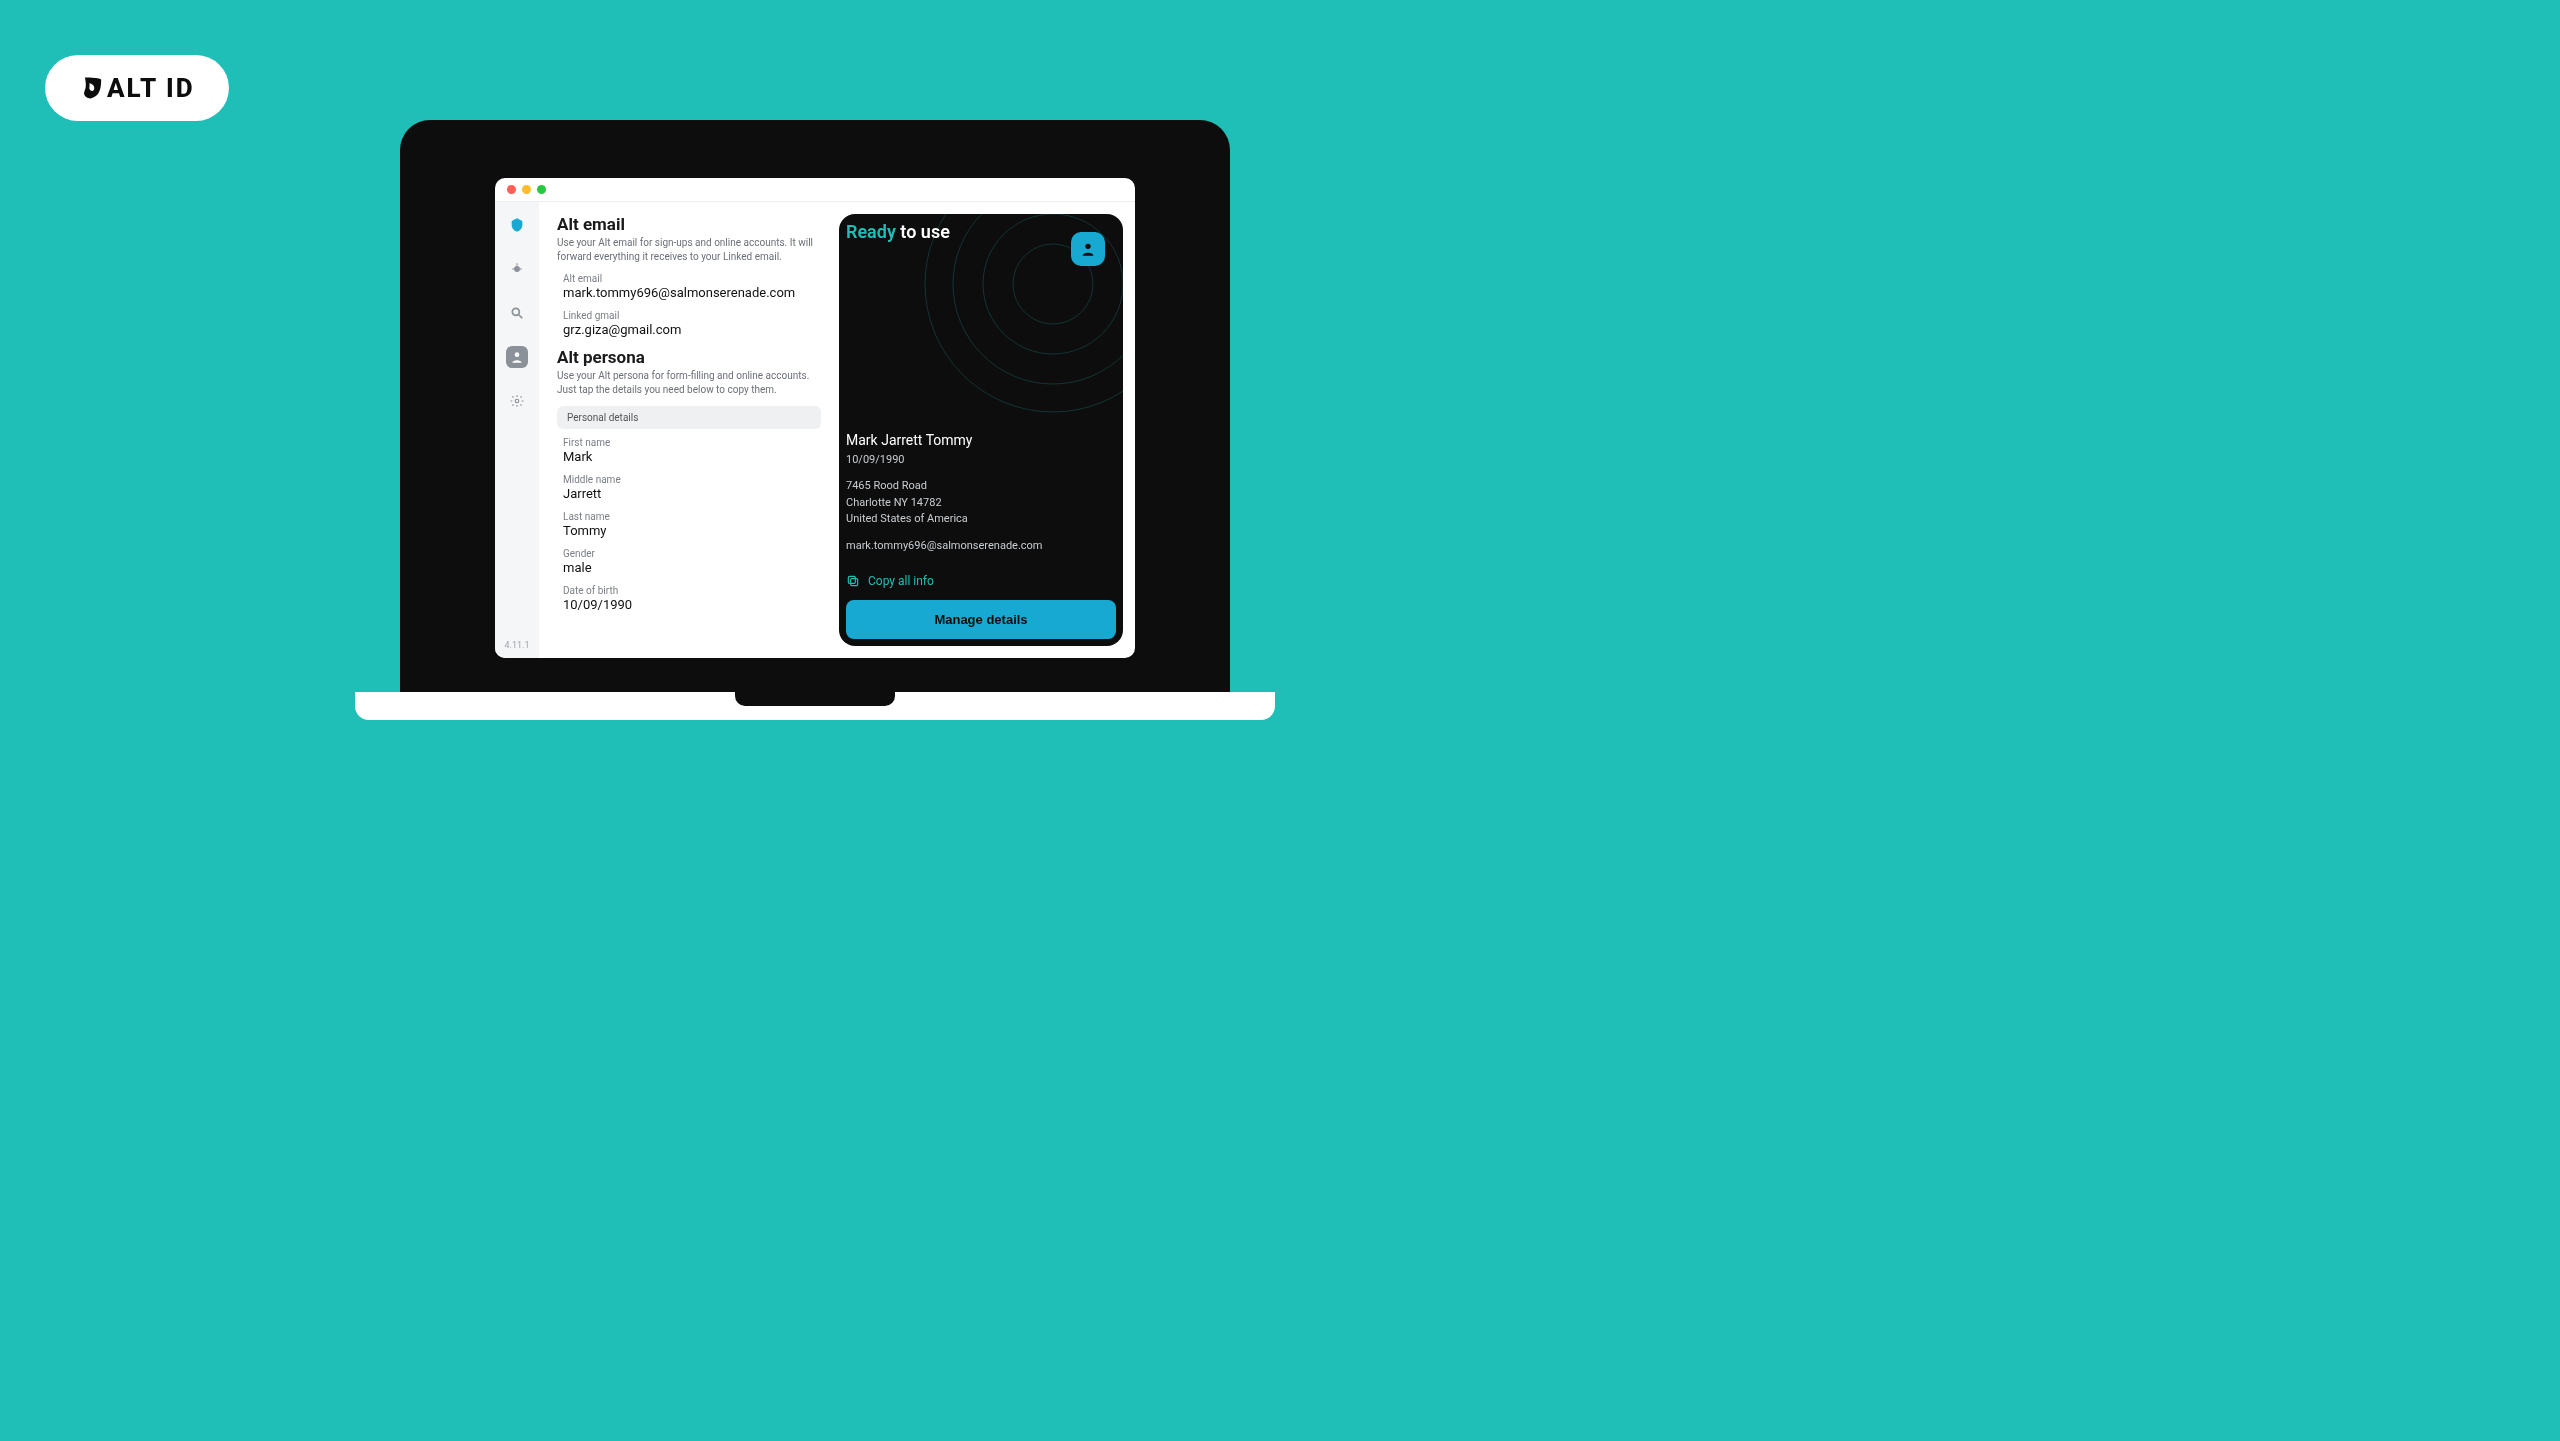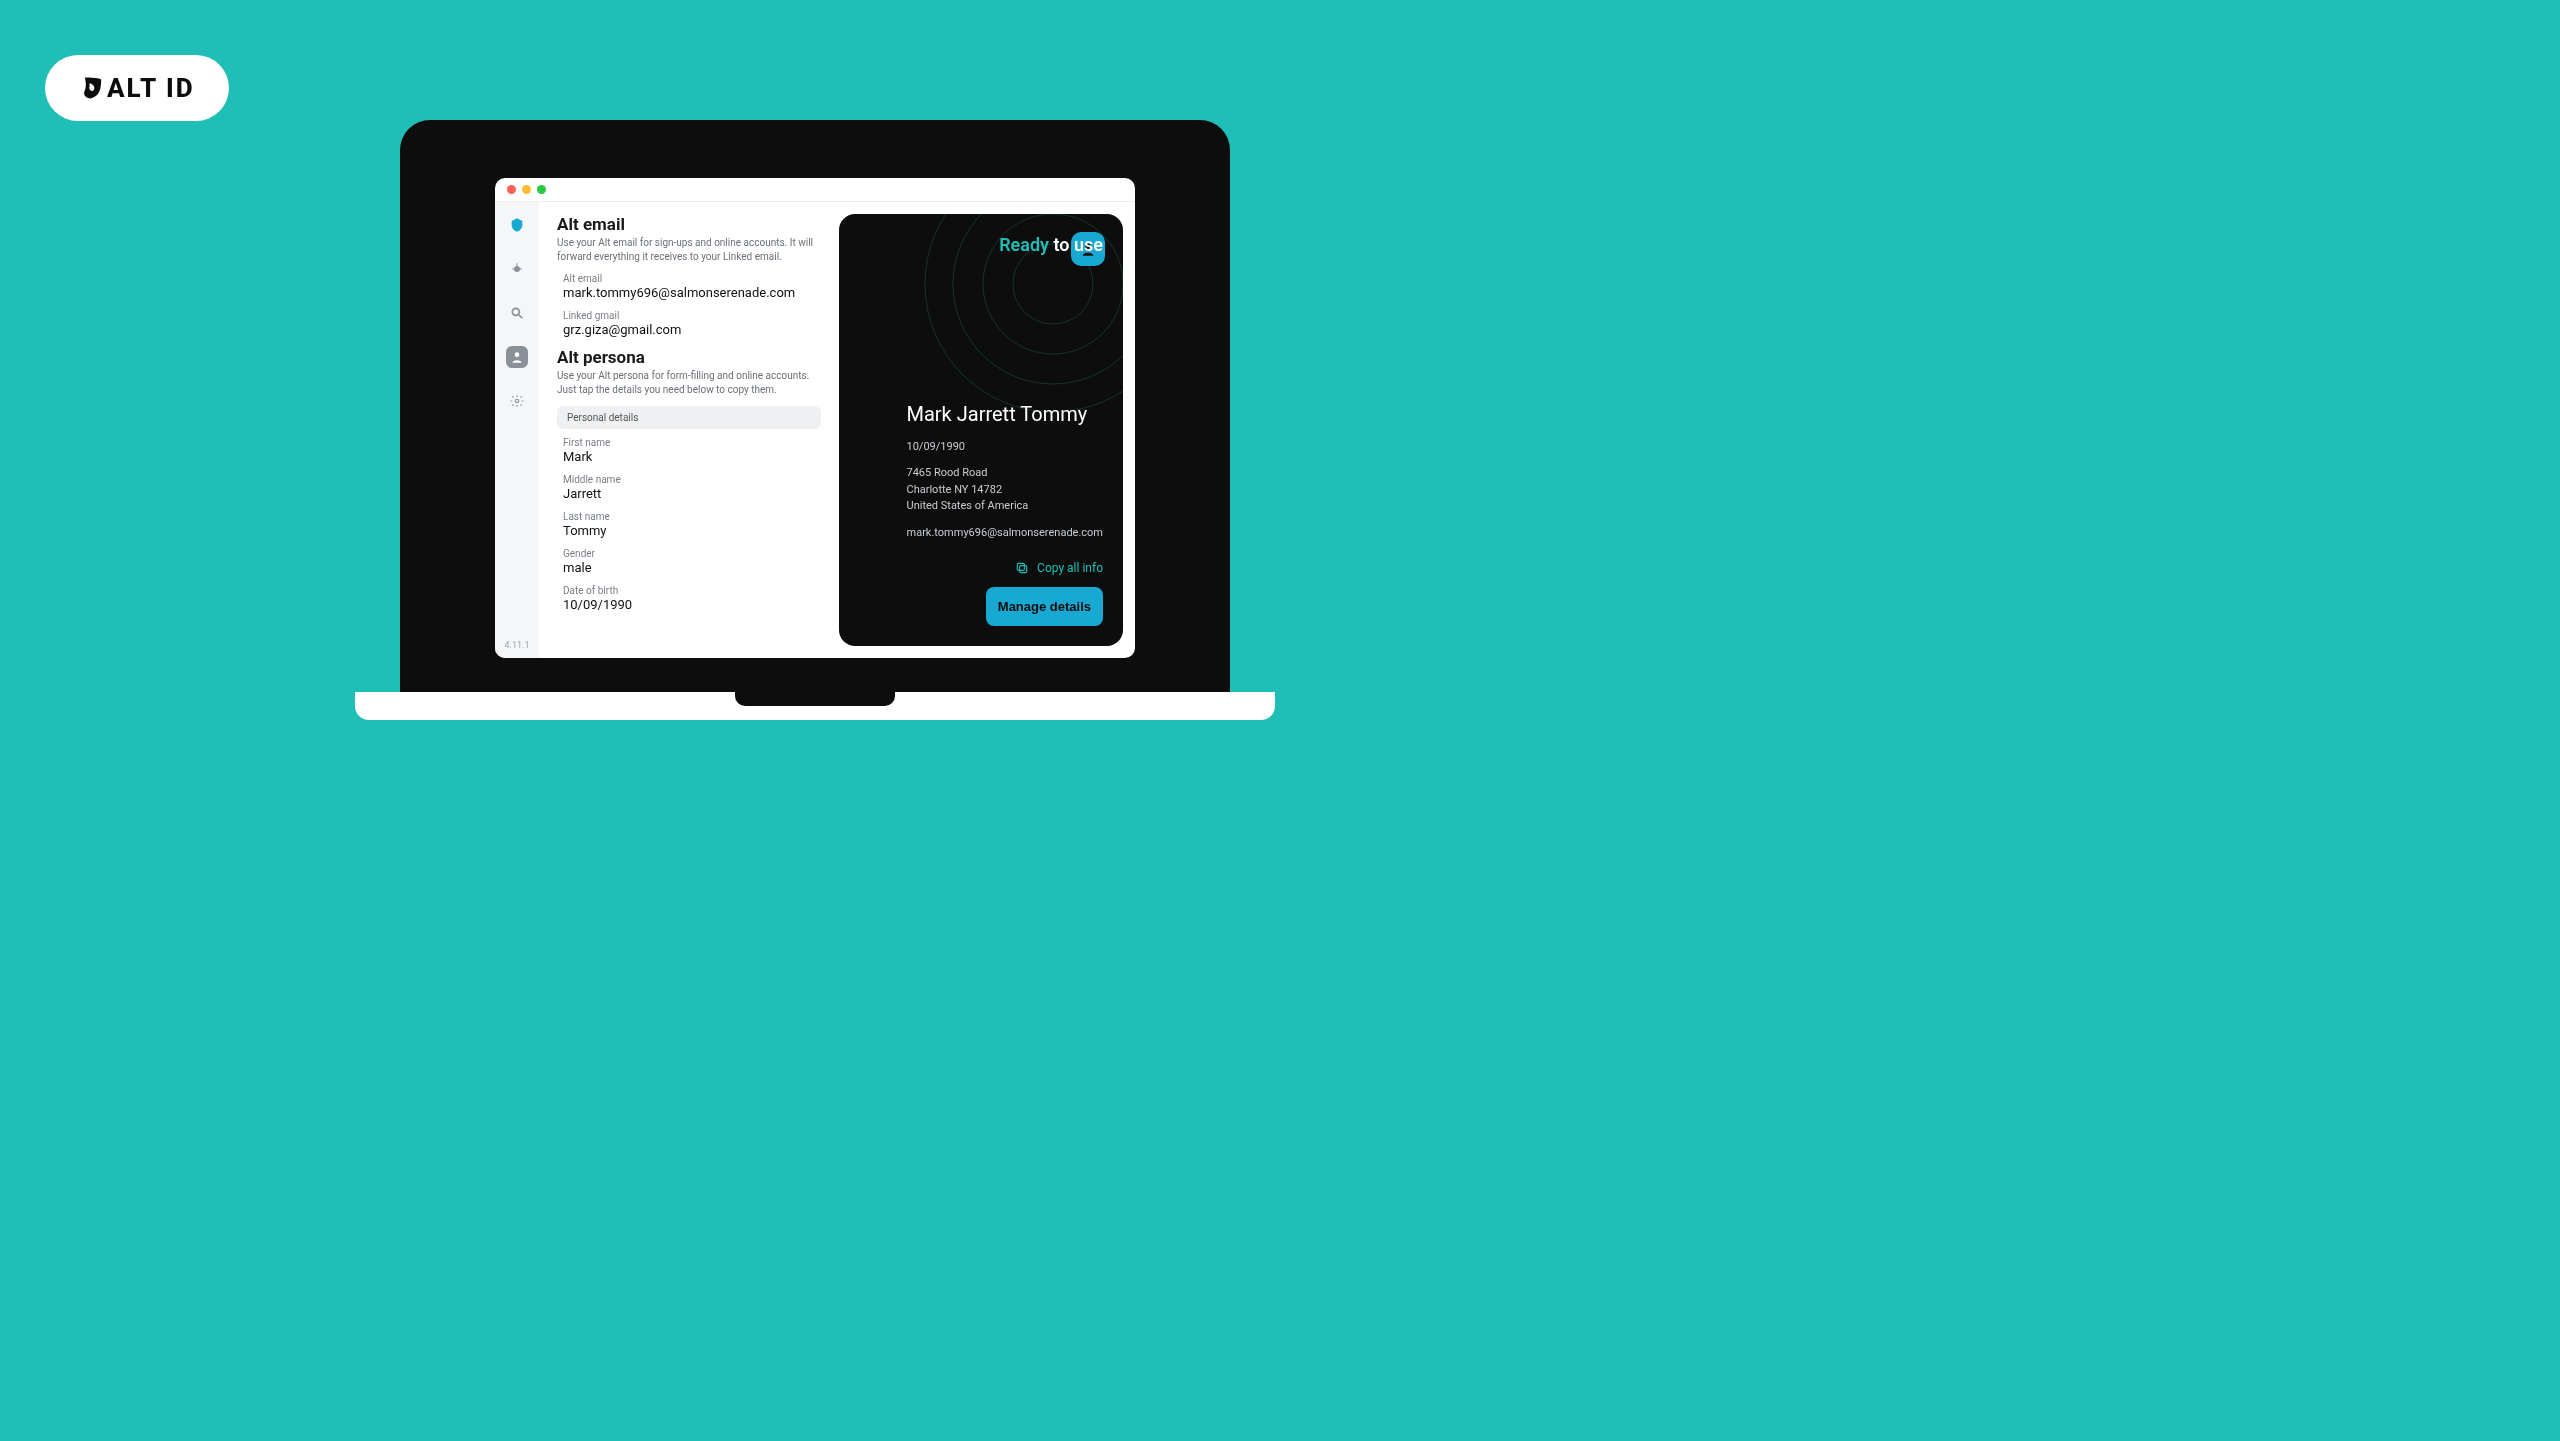--- a/index.html
+++ b/index.html
@@ -193,27 +193,26 @@
     font-size: 10px;
     color: #555;
     margin-bottom: 8px;
   }
 
   .card {
     width: 284px;
     background: #0d0d0d;
     border-radius: 16px;
     margin: 12px 12px 12px 0;
-    padding: 20px;
+    padding: 7px;
     color: #fff;
     display: flex;
     flex-direction: column;
     position: relative;
     overflow: hidden;
-    align-items: flex-end;
   }
   .card-rings {
     position: absolute;
     top: -60px;
     right: -60px;
     width: 260px;
     height: 260px;
     pointer-events: none;
   }
   .card-rings circle {
@@ -241,21 +240,21 @@
     justify-content: center;
     z-index: 1;
   }
   .card-middle { flex: 1; }
   .card-info {
     font-size: 11px;
     color: #c8cdd2;
     line-height: 1.5;
     z-index: 1;
   }
-  .card-info .name { color: #fff; font-size: 20px; margin-bottom: 10px; }
+  .card-info .name { color: #fff; font-size: 14px; margin-bottom: 1px; }
   .card-info .block { margin-bottom: 10px; }
   .copy-row {
     display: flex;
     align-items: center;
     gap: 8px;
     color: #1fbfb8;
     font-size: 12px;
     margin: 10px 0 12px 0;
     cursor: pointer;
     z-index: 1;

